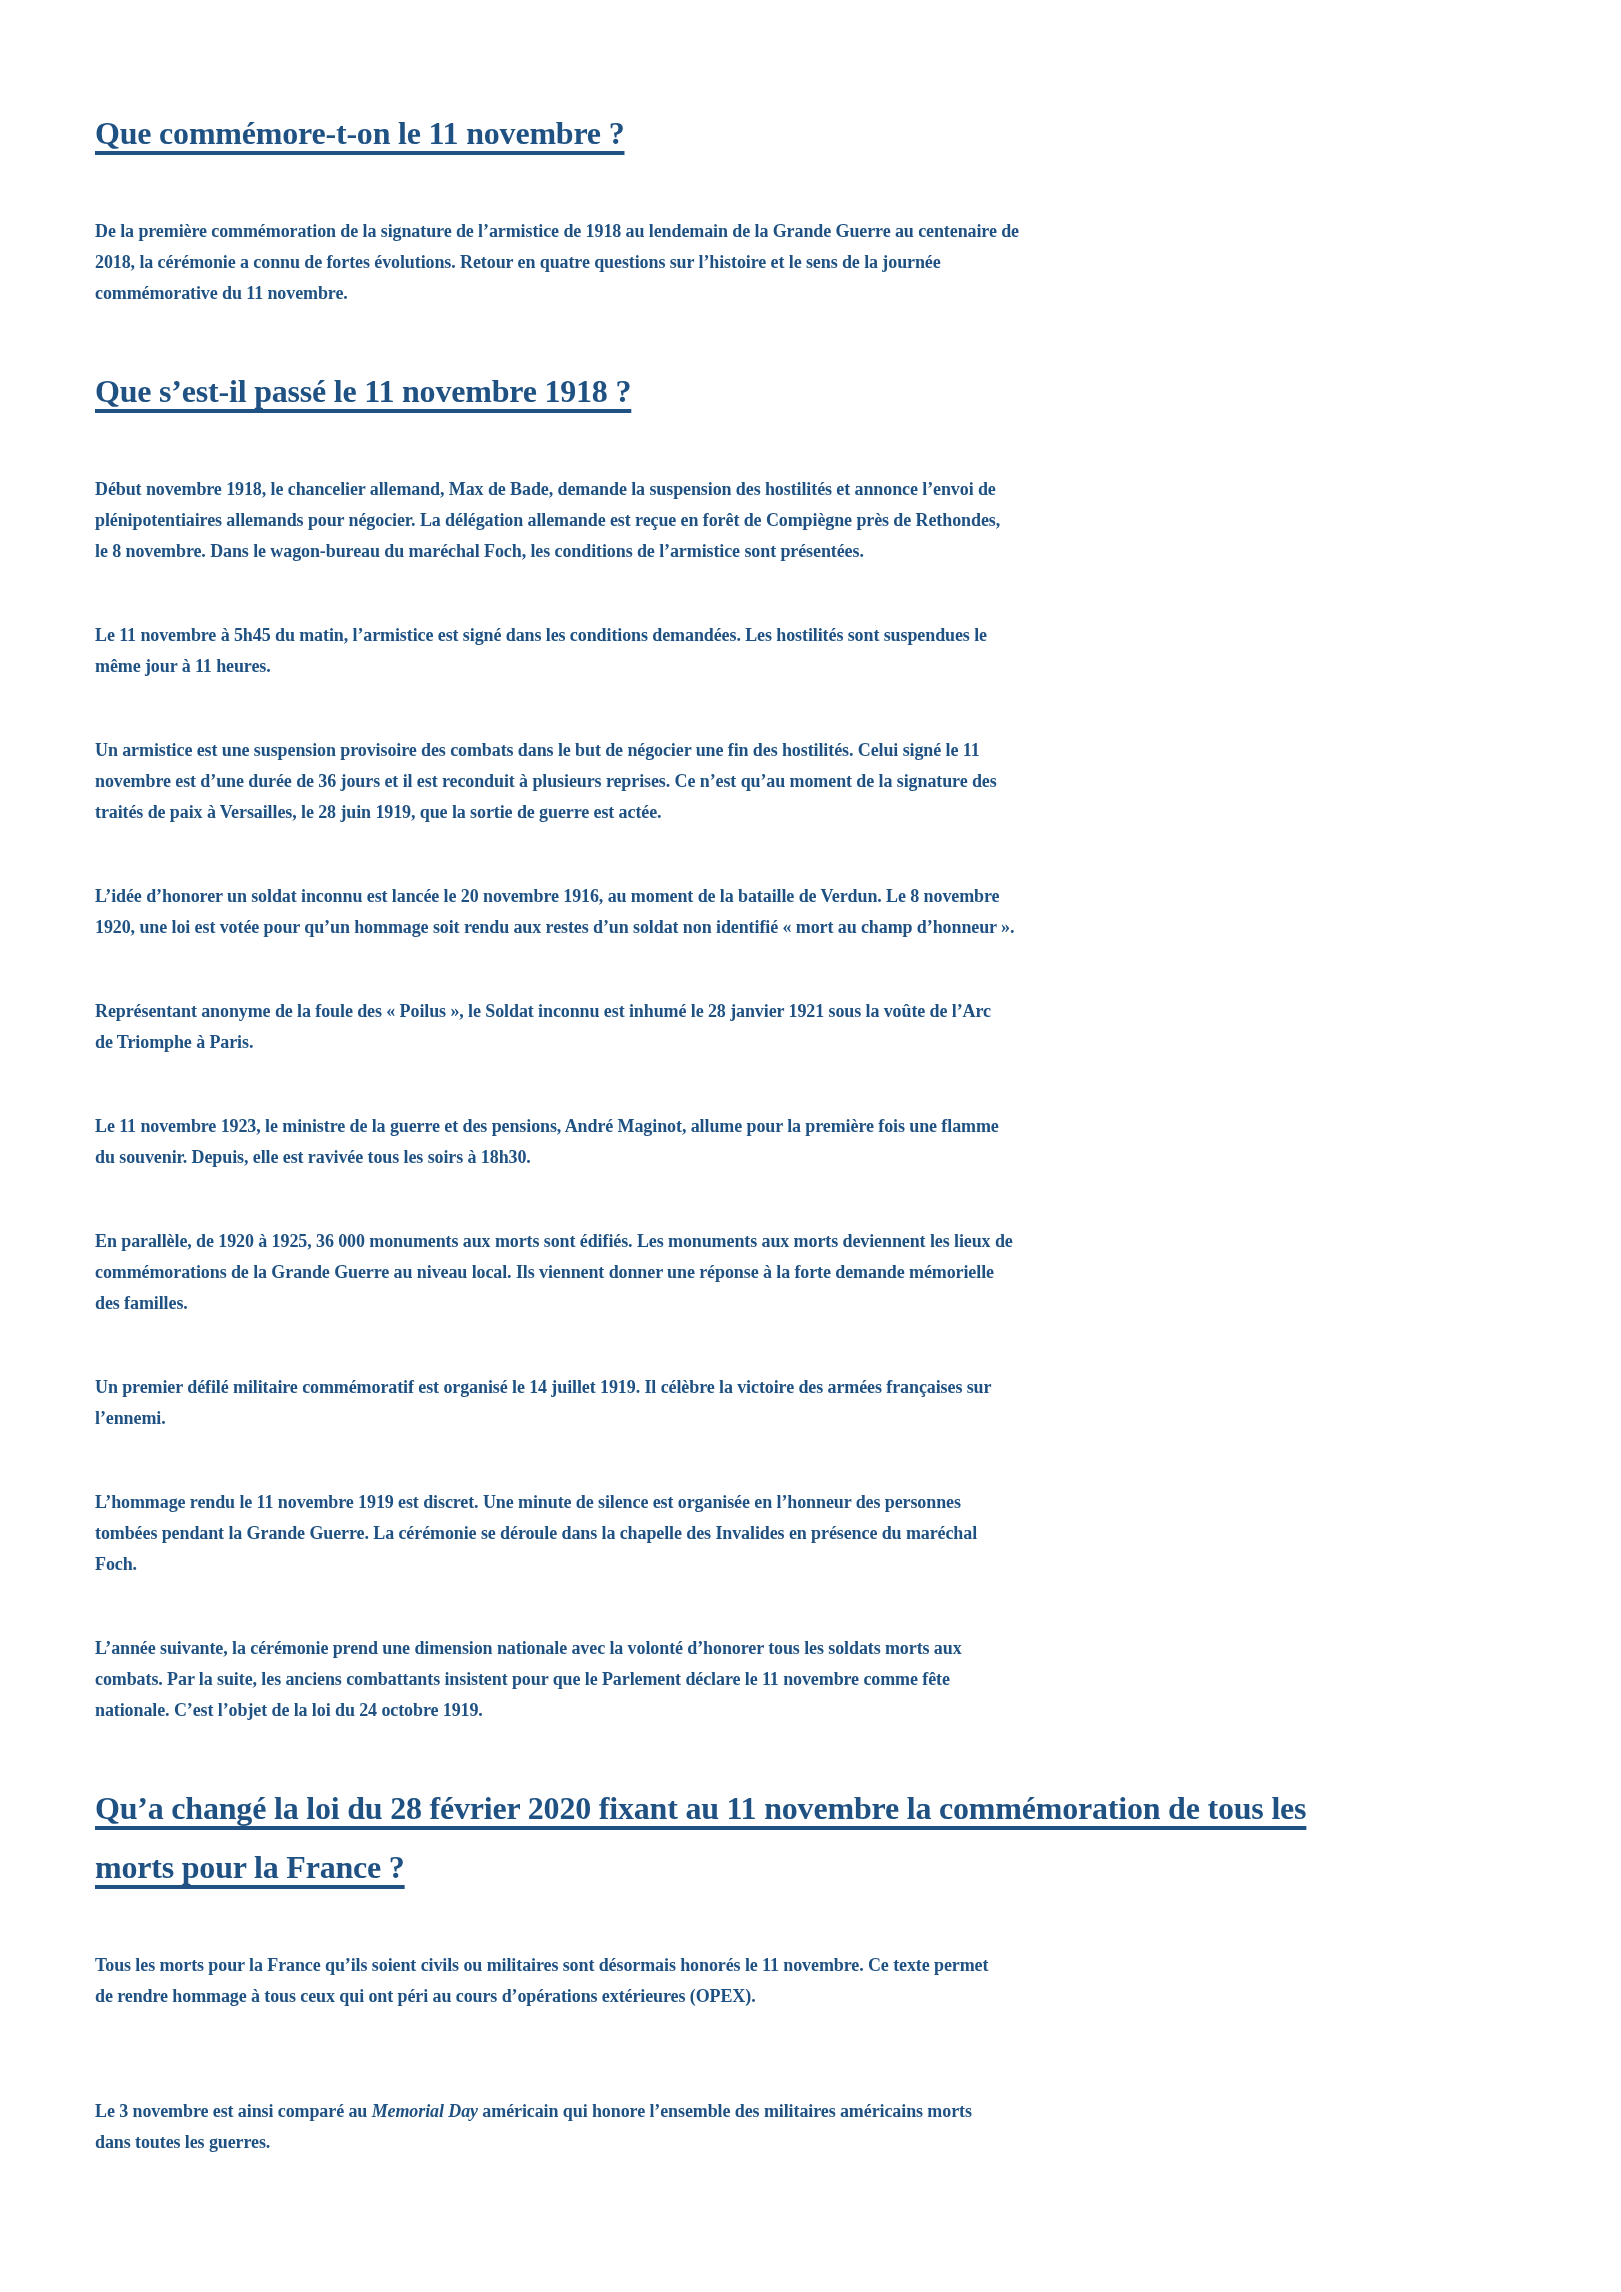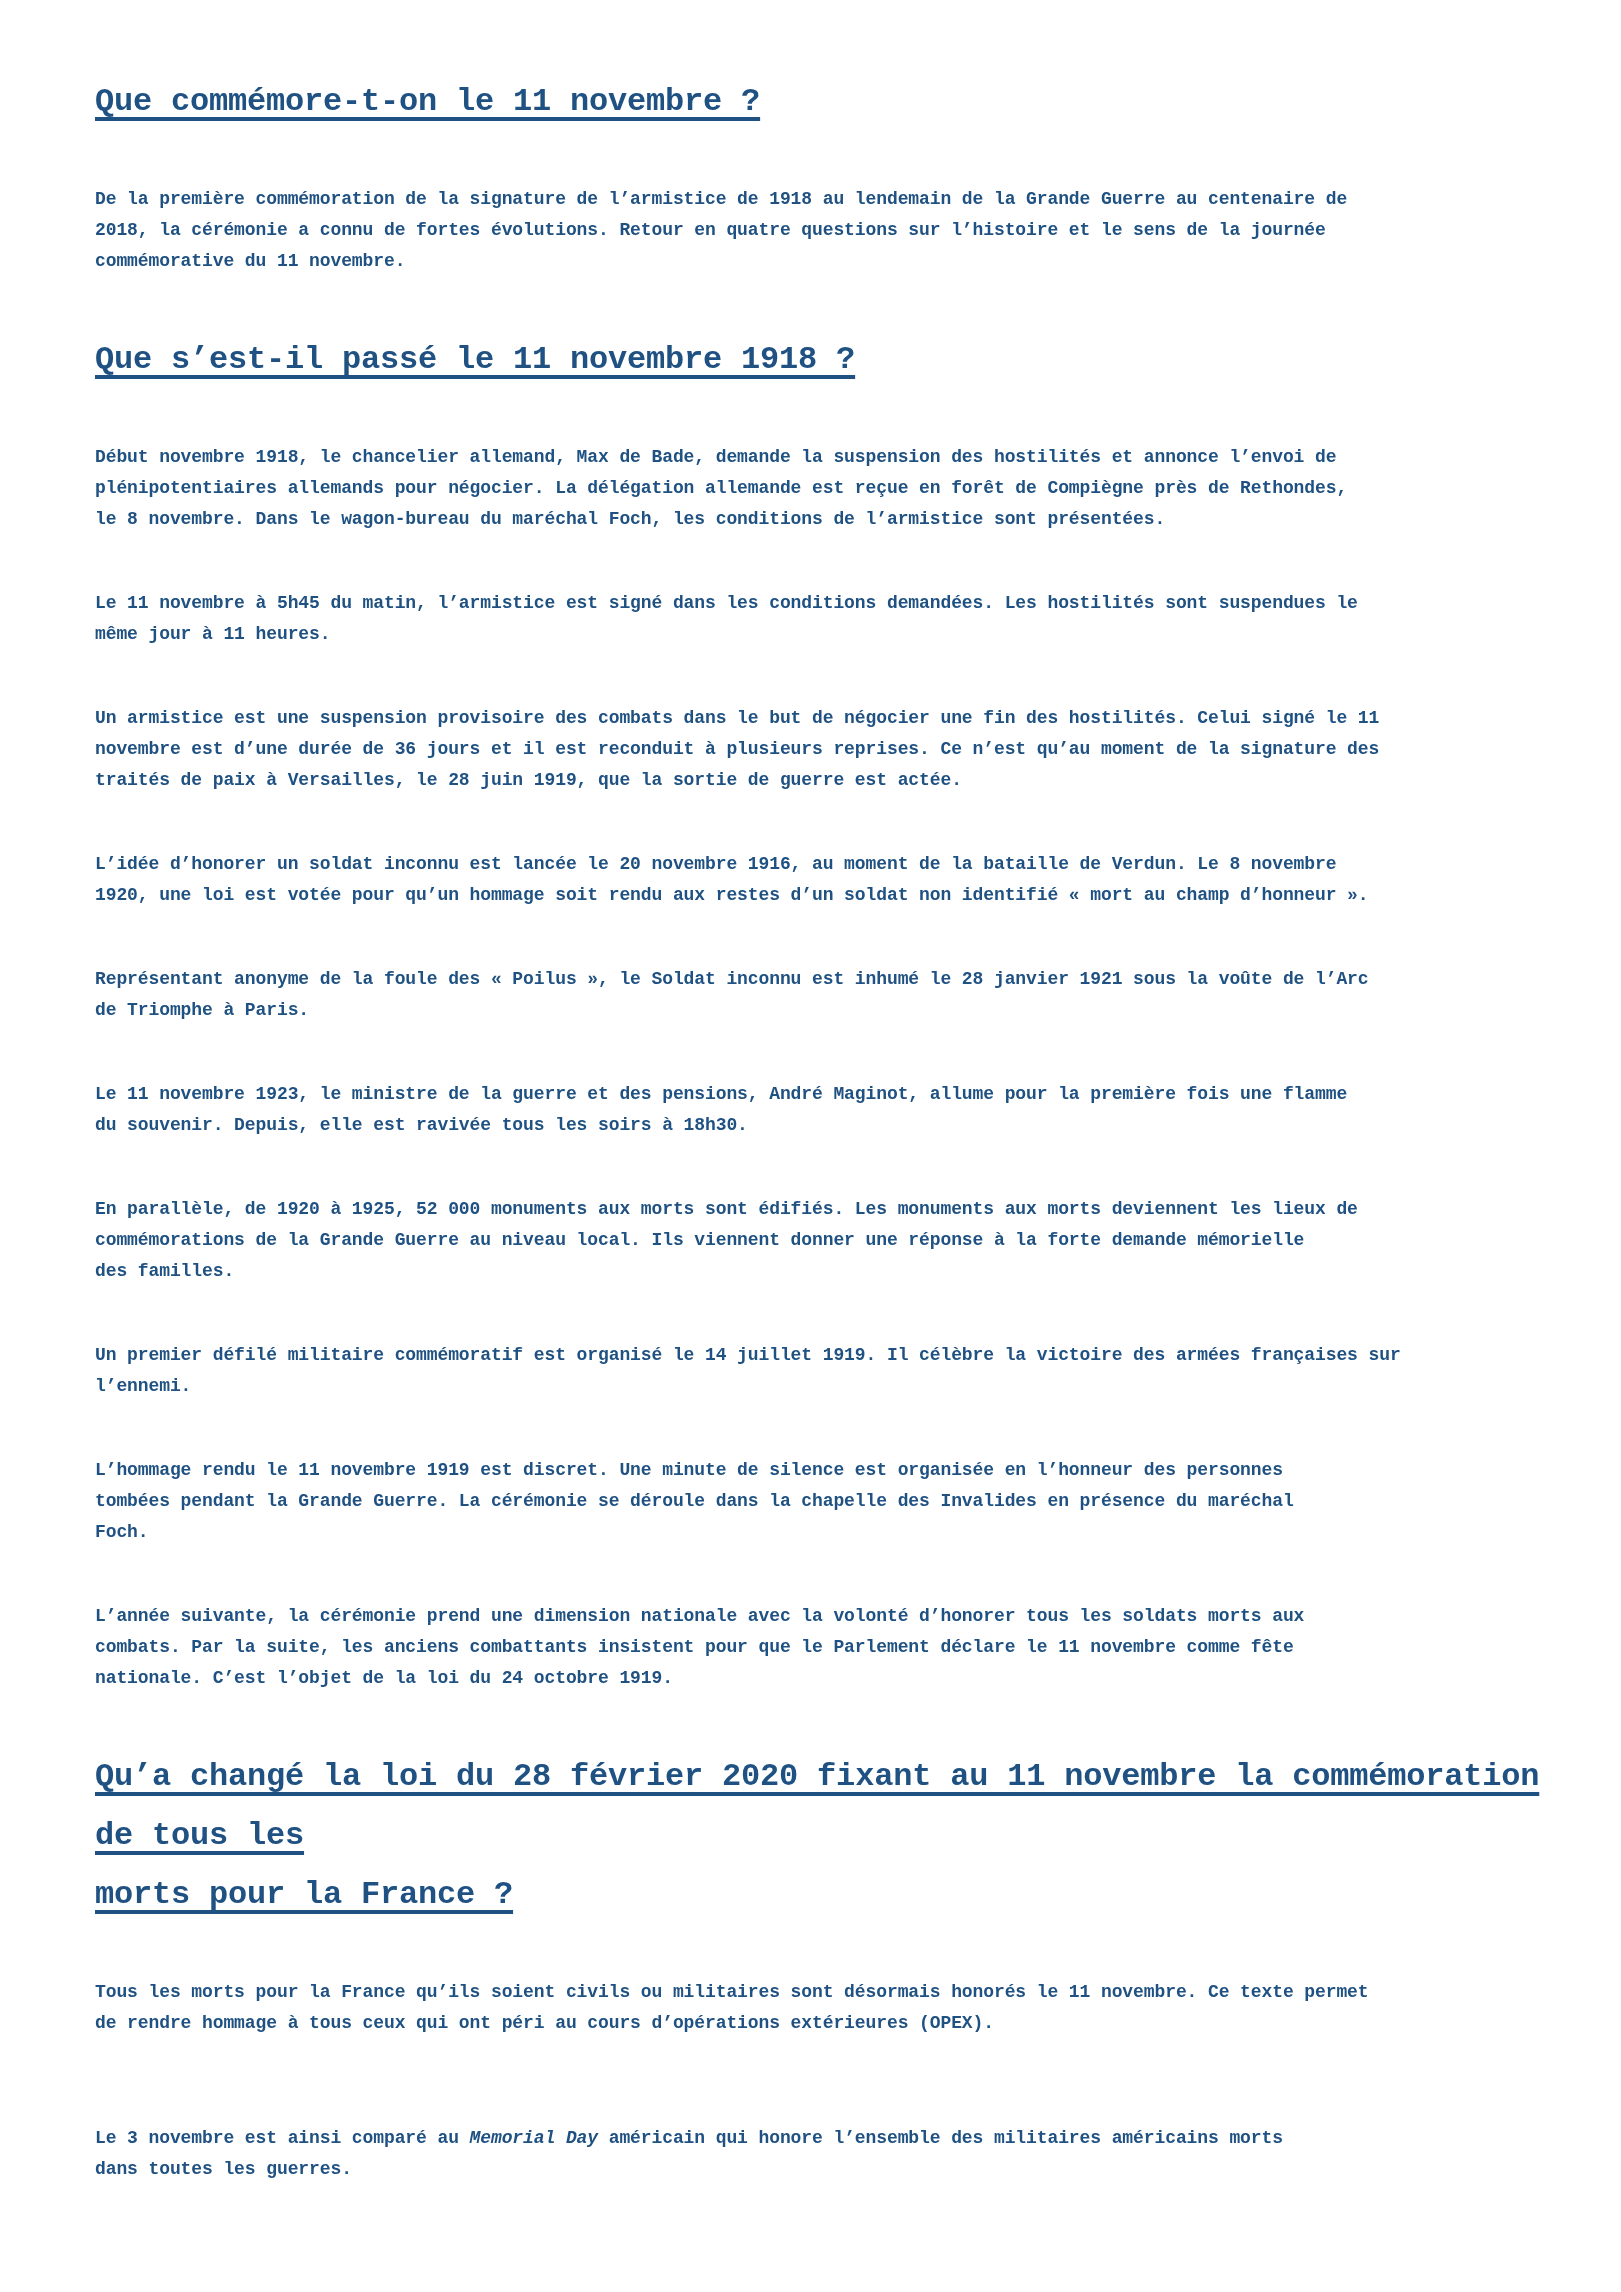--- a/index.html
+++ b/index.html
@@ -6,23 +6,23 @@
     margin: 0;
     padding: 0;
     background: #ffffff;
   }
   .page {
     position: relative;
     width: 1621px;
     height: 2293px;
     box-sizing: border-box;
     background: #ffffff;
-    padding: 72px 39px 0 95px;
+    padding: 104px 39px 0 95px;
     overflow: hidden;
-    font-family: Liberation Mono, monospace;
+    font-family: Liberation Serif, serif;
     font-weight: 700;
     color: #1f5182;
   }
   .doc-heading {
     font-size: 32px;
     line-height: 59px;
     font-weight: 700;
     margin: 37px 0 37px 0;
     text-decoration: underline;
     text-decoration-thickness: 3.9px;
@@ -74,21 +74,21 @@
 
   <p class="doc-para">L’idée d’honorer un soldat inconnu est lancée le 20 novembre 1916, au moment de la bataille de Verdun. Le 8 novembre
 1920, une loi est votée pour qu’un hommage soit rendu aux restes d’un soldat non identifié « mort au champ d’honneur ».</p>
 
   <p class="doc-para">Représentant anonyme de la foule des « Poilus », le Soldat inconnu est inhumé le 28 janvier 1921 sous la voûte de l’Arc
 de Triomphe à Paris.</p>
 
   <p class="doc-para">Le 11 novembre 1923, le ministre de la guerre et des pensions, André Maginot, allume pour la première fois une flamme
 du souvenir. Depuis, elle est ravivée tous les soirs à 18h30.</p>
 
-  <p class="doc-para">En parallèle, de 1920 à 1925, 52 000 monuments aux morts sont édifiés. Les monuments aux morts deviennent les lieux de
+  <p class="doc-para">En parallèle, de 1920 à 1925, 36 000 monuments aux morts sont édifiés. Les monuments aux morts deviennent les lieux de
 commémorations de la Grande Guerre au niveau local. Ils viennent donner une réponse à la forte demande mémorielle
 des familles.</p>
 
   <p class="doc-para">Un premier défilé militaire commémoratif est organisé le 14 juillet 1919. Il célèbre la victoire des armées françaises sur
 l’ennemi.</p>
 
   <p class="doc-para">L’hommage rendu le 11 novembre 1919 est discret. Une minute de silence est organisée en l’honneur des personnes
 tombées pendant la Grande Guerre. La cérémonie se déroule dans la chapelle des Invalides en présence du maréchal
 Foch.</p>
 

